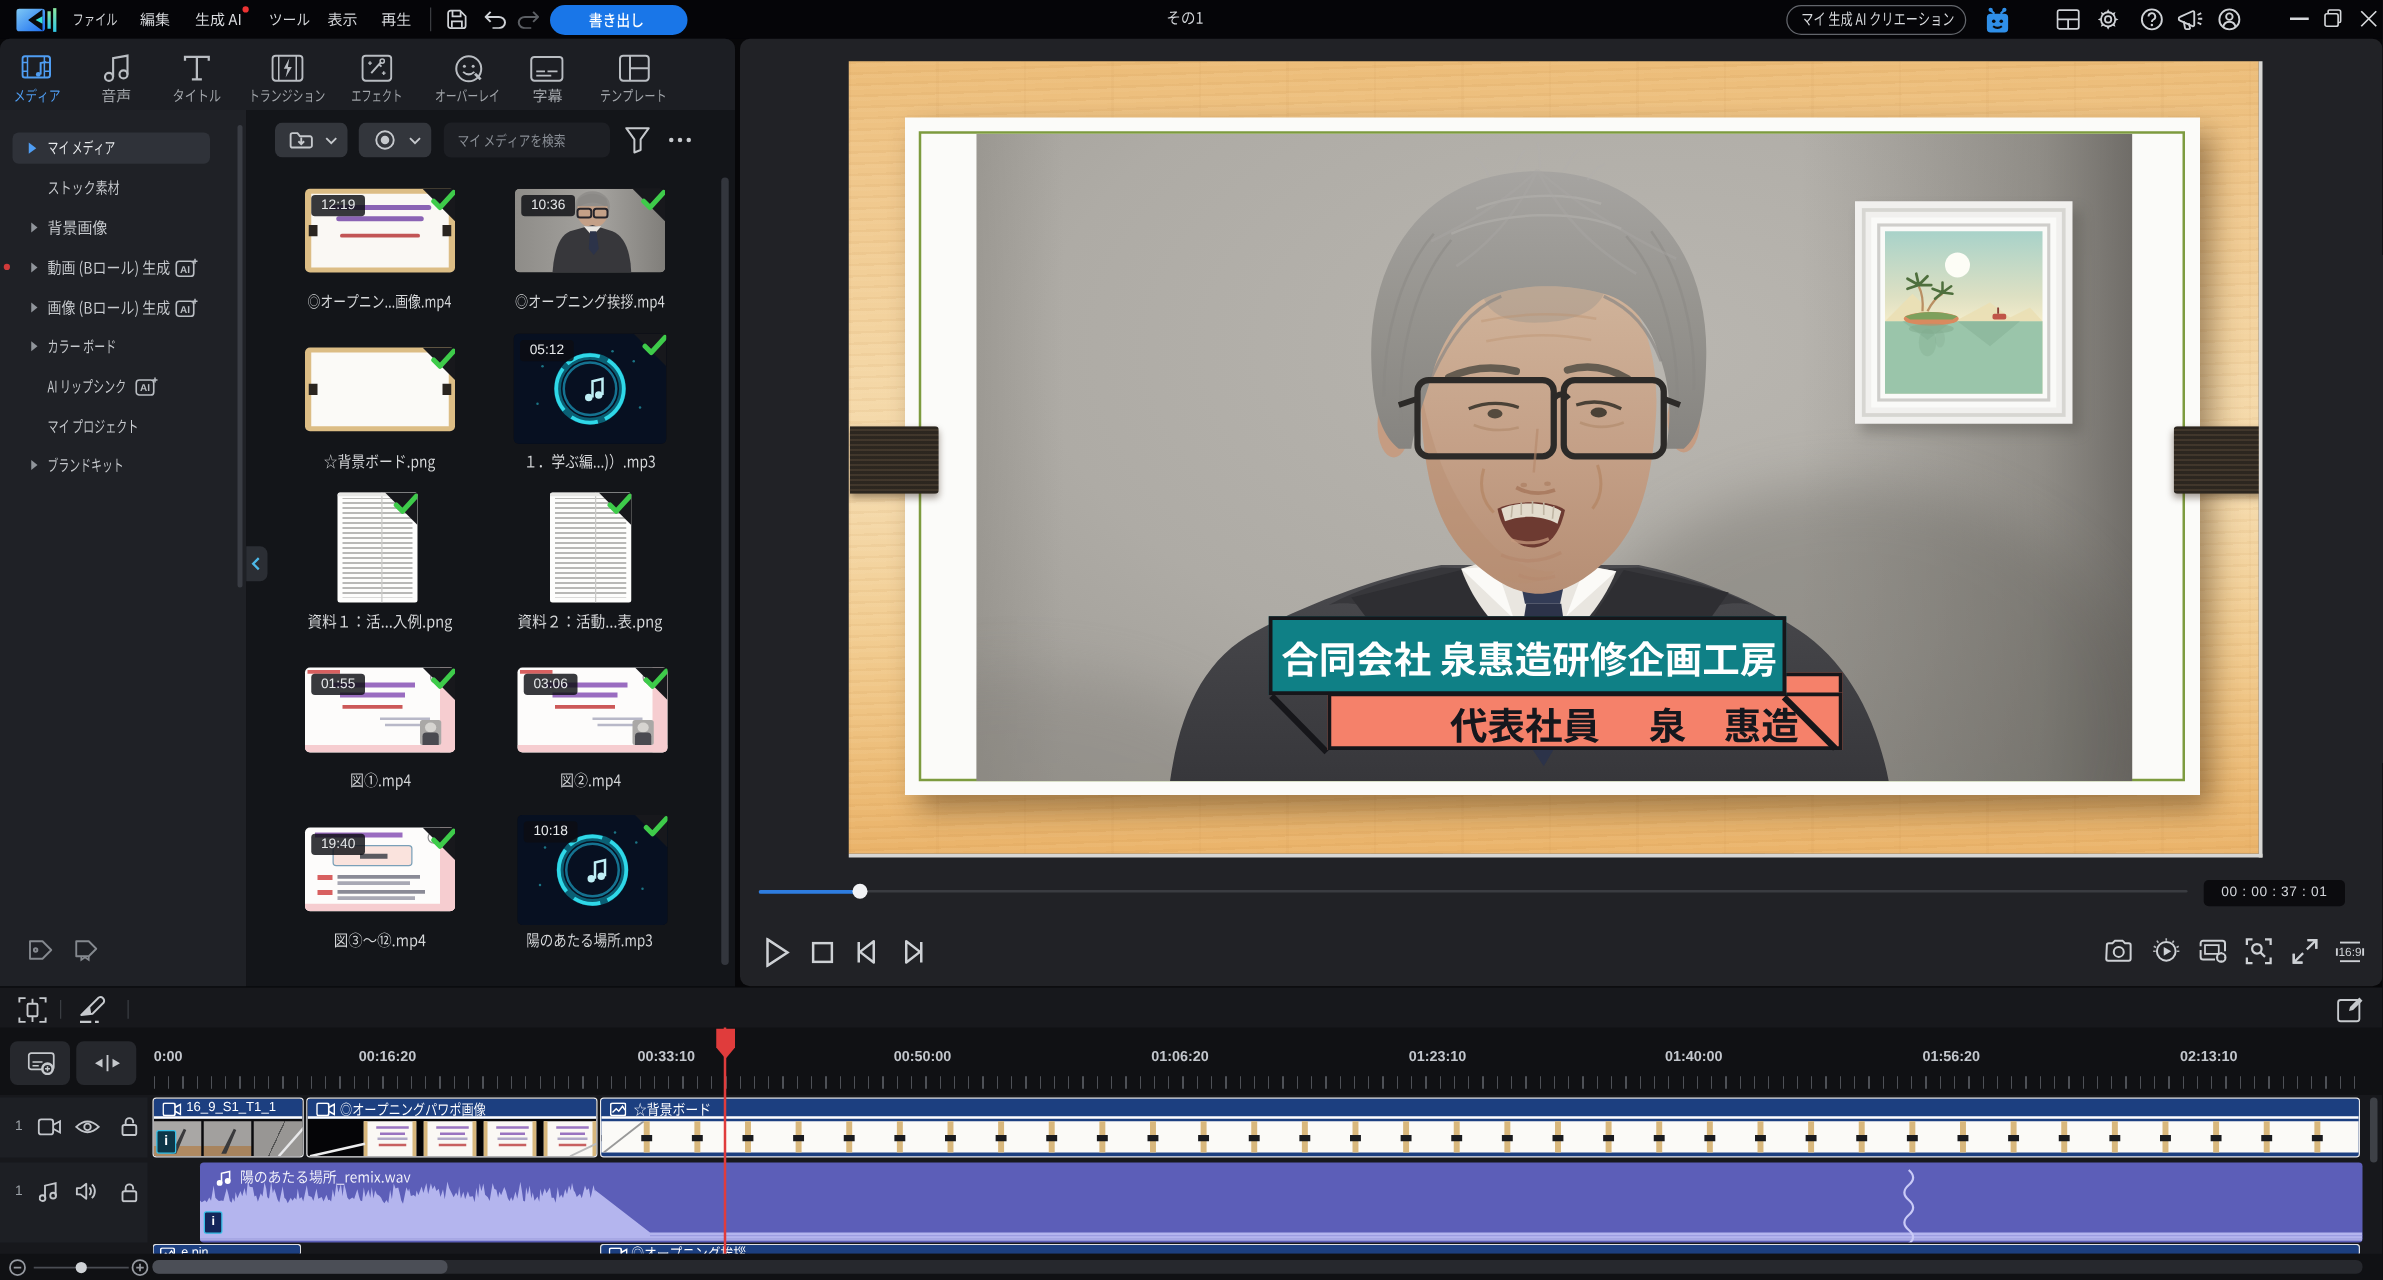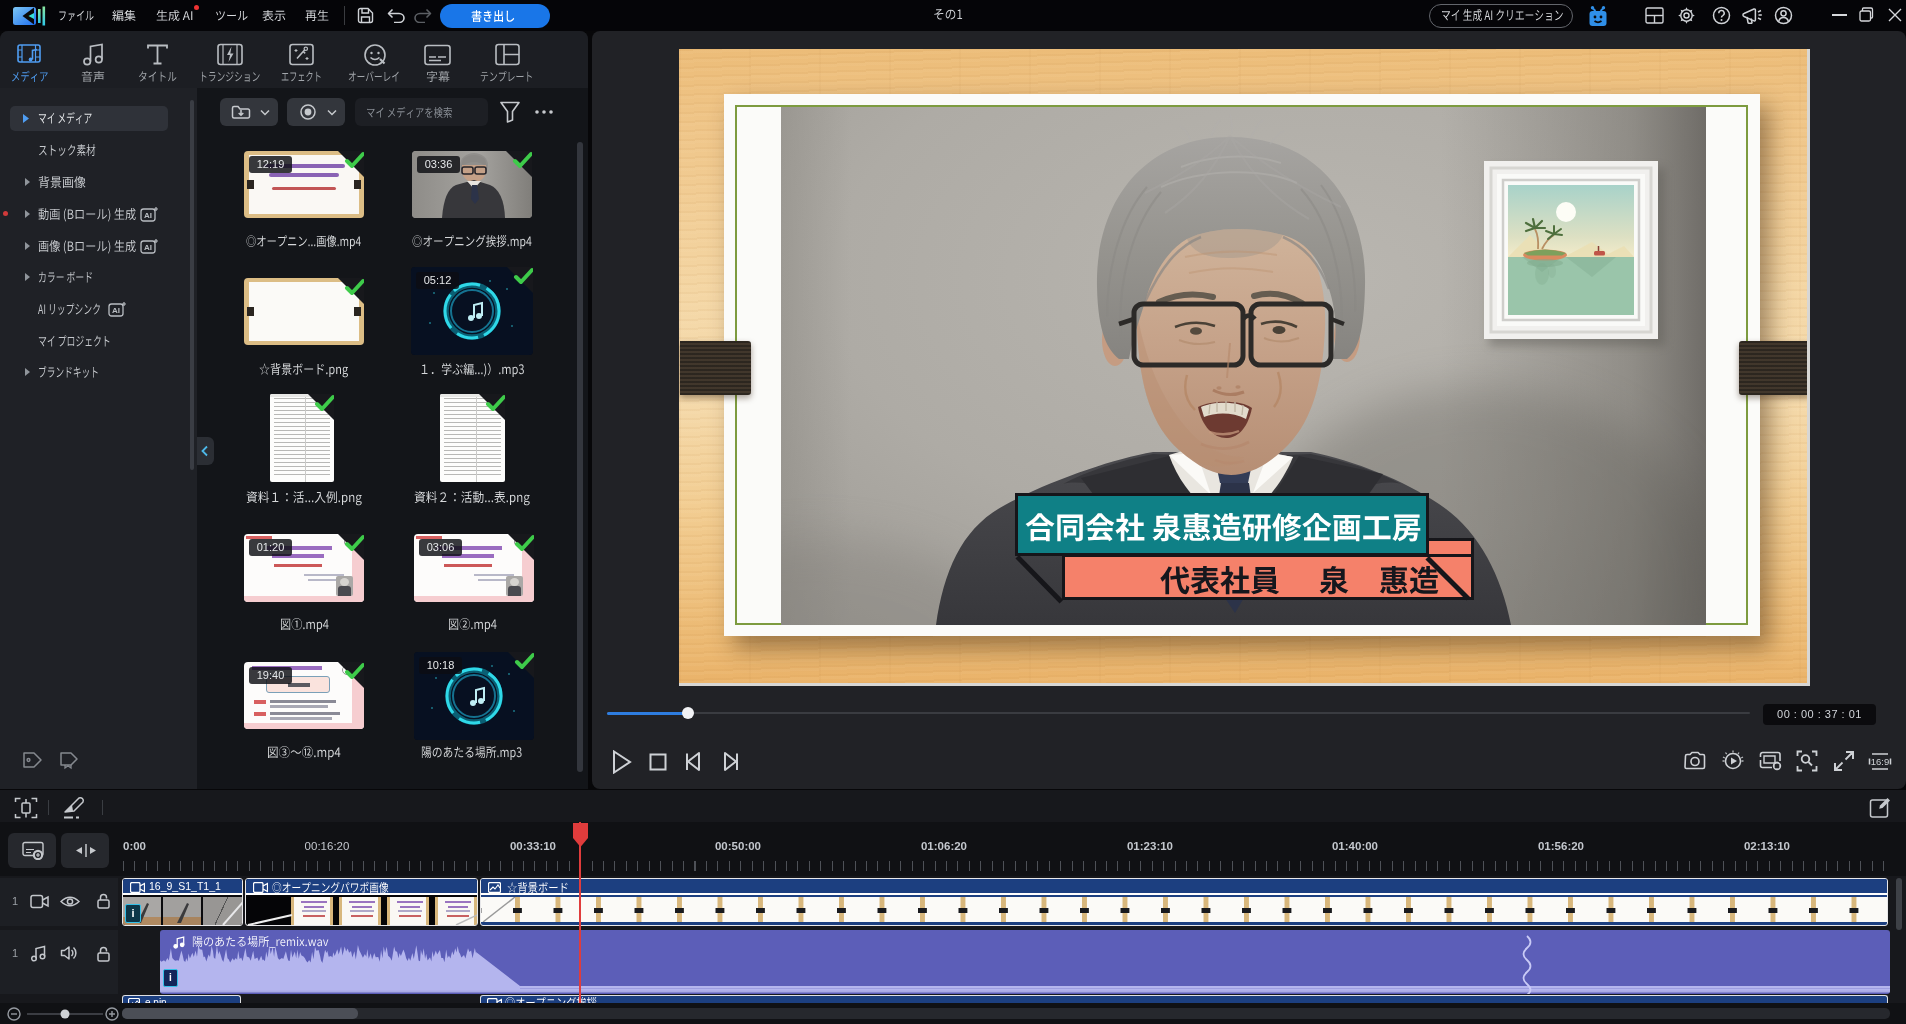--- a/index.html
+++ b/index.html
@@ -308,21 +308,21 @@
         </defs>
 <ellipse cx="62" cy="14" rx="14" ry="12" fill="#918f8c"></ellipse>
         <path d="M49,16 q13,-10 26,0 l-2,-8 q-11,-8 -22,0 Z" fill="#8b8986"></path>
 <path d="M50,20 a12,11 0 0 0 24,0 v-6 h-24 Z" fill="#c4a087"></path>
 <rect x="50" y="16" width="11" height="7" rx="2" fill="none" stroke="#26242a" stroke-width="1.6"></rect>
 <rect x="63" y="16" width="11" height="7" rx="2" fill="none" stroke="#26242a" stroke-width="1.6"></rect>
 <path d="M30,67 q2,-28 14,-33 l18,-5 16,5 q14,6 15,33 Z" fill="#37373b"></path>
 <path d="M55,30 l7,8 7,-8 Z" fill="#e8e5e0"></path>
         <path d="M60,34 h5 l2,14 -4,5 -4,-5 Z" fill="#2c3349"></path>
       </svg></div>
-    <div class="abs" style="left:417px;top:156px;width:43px;height:17px;background:rgba(12,14,18,.82);border-radius:3px;color:#e6e8ea;font-size:11px;line-height:17px;text-align:center">03:36</div>
+    <div class="abs" style="left:417px;top:156px;width:43px;height:17px;background:rgba(12,14,18,.82);border-radius:3px;color:#e6e8ea;font-size:11px;line-height:17px;text-align:center">10:36</div>
     <svg class="abs" style="left:506px;top:151px" width="26" height="26" viewBox="0 0 26 26">
       <path d="M0,0 H26 V26 Z" fill="#17181c"></path>
       <path d="M9,10 l5,5 L25,3" fill="none" stroke="#3ecb4a" stroke-width="4" stroke-linecap="round" stroke-linejoin="round"></path>
     </svg>
     <div class="abs" style="left:244px;top:278px;width:120px;height:67px;border-radius:4px;background:#dcbd85;overflow:hidden">
 <div class="abs" style="left:5px;top:4px;width:110px;height:59px;background:#fbfaf7"></div>
 <div class="abs" style="left:3px;top:29px;width:7px;height:9px;background:#2a2520"></div>
 <div class="abs" style="left:110px;top:29px;width:7px;height:9px;background:#2a2520"></div>
     </div>
     <svg class="abs" style="left:338px;top:278px" width="26" height="26" viewBox="0 0 26 26">
@@ -376,21 +376,21 @@
 <div class="abs" style="left:22px;top:12px;width:66px;height:4px;background:#9a6cc0"></div>
 <div class="abs" style="left:28px;top:20px;width:52px;height:4px;background:#9a6cc0"></div>
 <div class="abs" style="left:30px;top:30px;width:48px;height:2.5px;background:#cc5858"></div>
 <div class="abs" style="left:60px;top:40px;width:40px;height:2px;background:#b8b8c8"></div>
 <div class="abs" style="left:64px;top:45px;width:34px;height:2px;background:#b8b8c8"></div>
 <div class="abs" style="left:92px;top:42px;width:17px;height:20px;background:#aaa8a6;border-radius:2px"></div>
 <div class="abs" style="left:96px;top:44px;width:9px;height:8px;border-radius:50%;background:#d6d4d0"></div>
 <div class="abs" style="left:94px;top:52px;width:13px;height:10px;background:#4a4a50;border-radius:3px 3px 0 0"></div>
 <div class="abs" style="left:100px;top:3px;width:10px;height:10px;border:1px solid #909092;border-radius:50%"></div>
     </div>
-    <div class="abs" style="left:249px;top:539px;width:43px;height:17px;background:rgba(12,14,18,.82);border-radius:3px;color:#e6e8ea;font-size:11px;line-height:17px;text-align:center">01:20</div>
+    <div class="abs" style="left:249px;top:539px;width:43px;height:17px;background:rgba(12,14,18,.82);border-radius:3px;color:#e6e8ea;font-size:11px;line-height:17px;text-align:center">01:55</div>
     <svg class="abs" style="left:338px;top:534px" width="26" height="26" viewBox="0 0 26 26">
       <path d="M0,0 H26 V26 Z" fill="#17181c"></path>
       <path d="M9,10 l5,5 L25,3" fill="none" stroke="#3ecb4a" stroke-width="4" stroke-linecap="round" stroke-linejoin="round"></path>
     </svg>
     <div class="abs" style="left:414px;top:534px;width:120px;height:68px;background:#fdfcfb;border-radius:4px;overflow:hidden">
 <div class="abs" style="left:108px;top:0;width:12px;height:68px;background:#f6cdd0"></div>
 <div class="abs" style="left:0;top:62px;width:120px;height:6px;background:#f6cdd0"></div>
 <div class="abs" style="left:2px;top:2px;width:26px;height:3px;background:#d86060"></div>
 <div class="abs" style="left:22px;top:12px;width:66px;height:4px;background:#9a6cc0"></div>
 <div class="abs" style="left:28px;top:20px;width:52px;height:4px;background:#9a6cc0"></div>
@@ -718,21 +718,21 @@
 <circle cx="16" cy="14" r="4.5" fill="#26282d"></circle>
       <circle cx="16" cy="14" r="3.8"></circle>
       <path d="M16,12 v4 M14,14 h4" stroke-width="1.2"></path>
     </svg>
     <svg class="abs" style="left:74px;top:843px" width="24" height="15" viewBox="0 0 24 15" fill="none" stroke="#c6c9cd" stroke-width="1.5">
 <path d="M12,1 V14"></path>
       <path d="M8,4 L8,11 L2,7.5 Z" fill="#c6c9cd" stroke="none"></path>
       <path d="M16,4 L16,11 L22,7.5 Z" fill="#c6c9cd" stroke="none"></path>
     </svg>
     <div class="abs" style="left:123px;top:840px;color:#c3c7cd;font-size:11.5px;font-weight:bold">0:00</div>
-    <div class="abs" style="left:287px;top:840px;width:80px;text-align:center;color:#c3c7cd;font-size:11.5px;font-weight:normal">00:16:20</div>
+    <div class="abs" style="left:287px;top:840px;width:80px;text-align:left;color:#c3c7cd;font-size:11.5px;font-weight:bold">00:16:20</div>
     <div class="abs" style="left:493px;top:840px;width:80px;text-align:center;color:#c3c7cd;font-size:11.5px;font-weight:bold">00:33:10</div>
     <div class="abs" style="left:698px;top:840px;width:80px;text-align:center;color:#c3c7cd;font-size:11.5px;font-weight:bold">00:50:00</div>
     <div class="abs" style="left:904px;top:840px;width:80px;text-align:center;color:#c3c7cd;font-size:11.5px;font-weight:bold">01:06:20</div>
     <div class="abs" style="left:1110px;top:840px;width:80px;text-align:center;color:#c3c7cd;font-size:11.5px;font-weight:bold">01:23:10</div>
     <div class="abs" style="left:1315px;top:840px;width:80px;text-align:center;color:#c3c7cd;font-size:11.5px;font-weight:bold">01:40:00</div>
     <div class="abs" style="left:1521px;top:840px;width:80px;text-align:center;color:#c3c7cd;font-size:11.5px;font-weight:bold">01:56:20</div>
     <div class="abs" style="left:1727px;top:840px;width:80px;text-align:center;color:#c3c7cd;font-size:11.5px;font-weight:bold">02:13:10</div>
     <div class="abs" style="left:123px;top:861px;width:1767px;height:10px;background:repeating-linear-gradient(90deg,#4e5157 0 1px,transparent 1px 11.43px)"></div>
     <div class="abs" style="left:0;top:878px;width:118px;height:48px;background:#1d1f24"></div>
     <div class="abs" style="left:0;top:930px;width:118px;height:64px;background:#1d1f24"></div>

